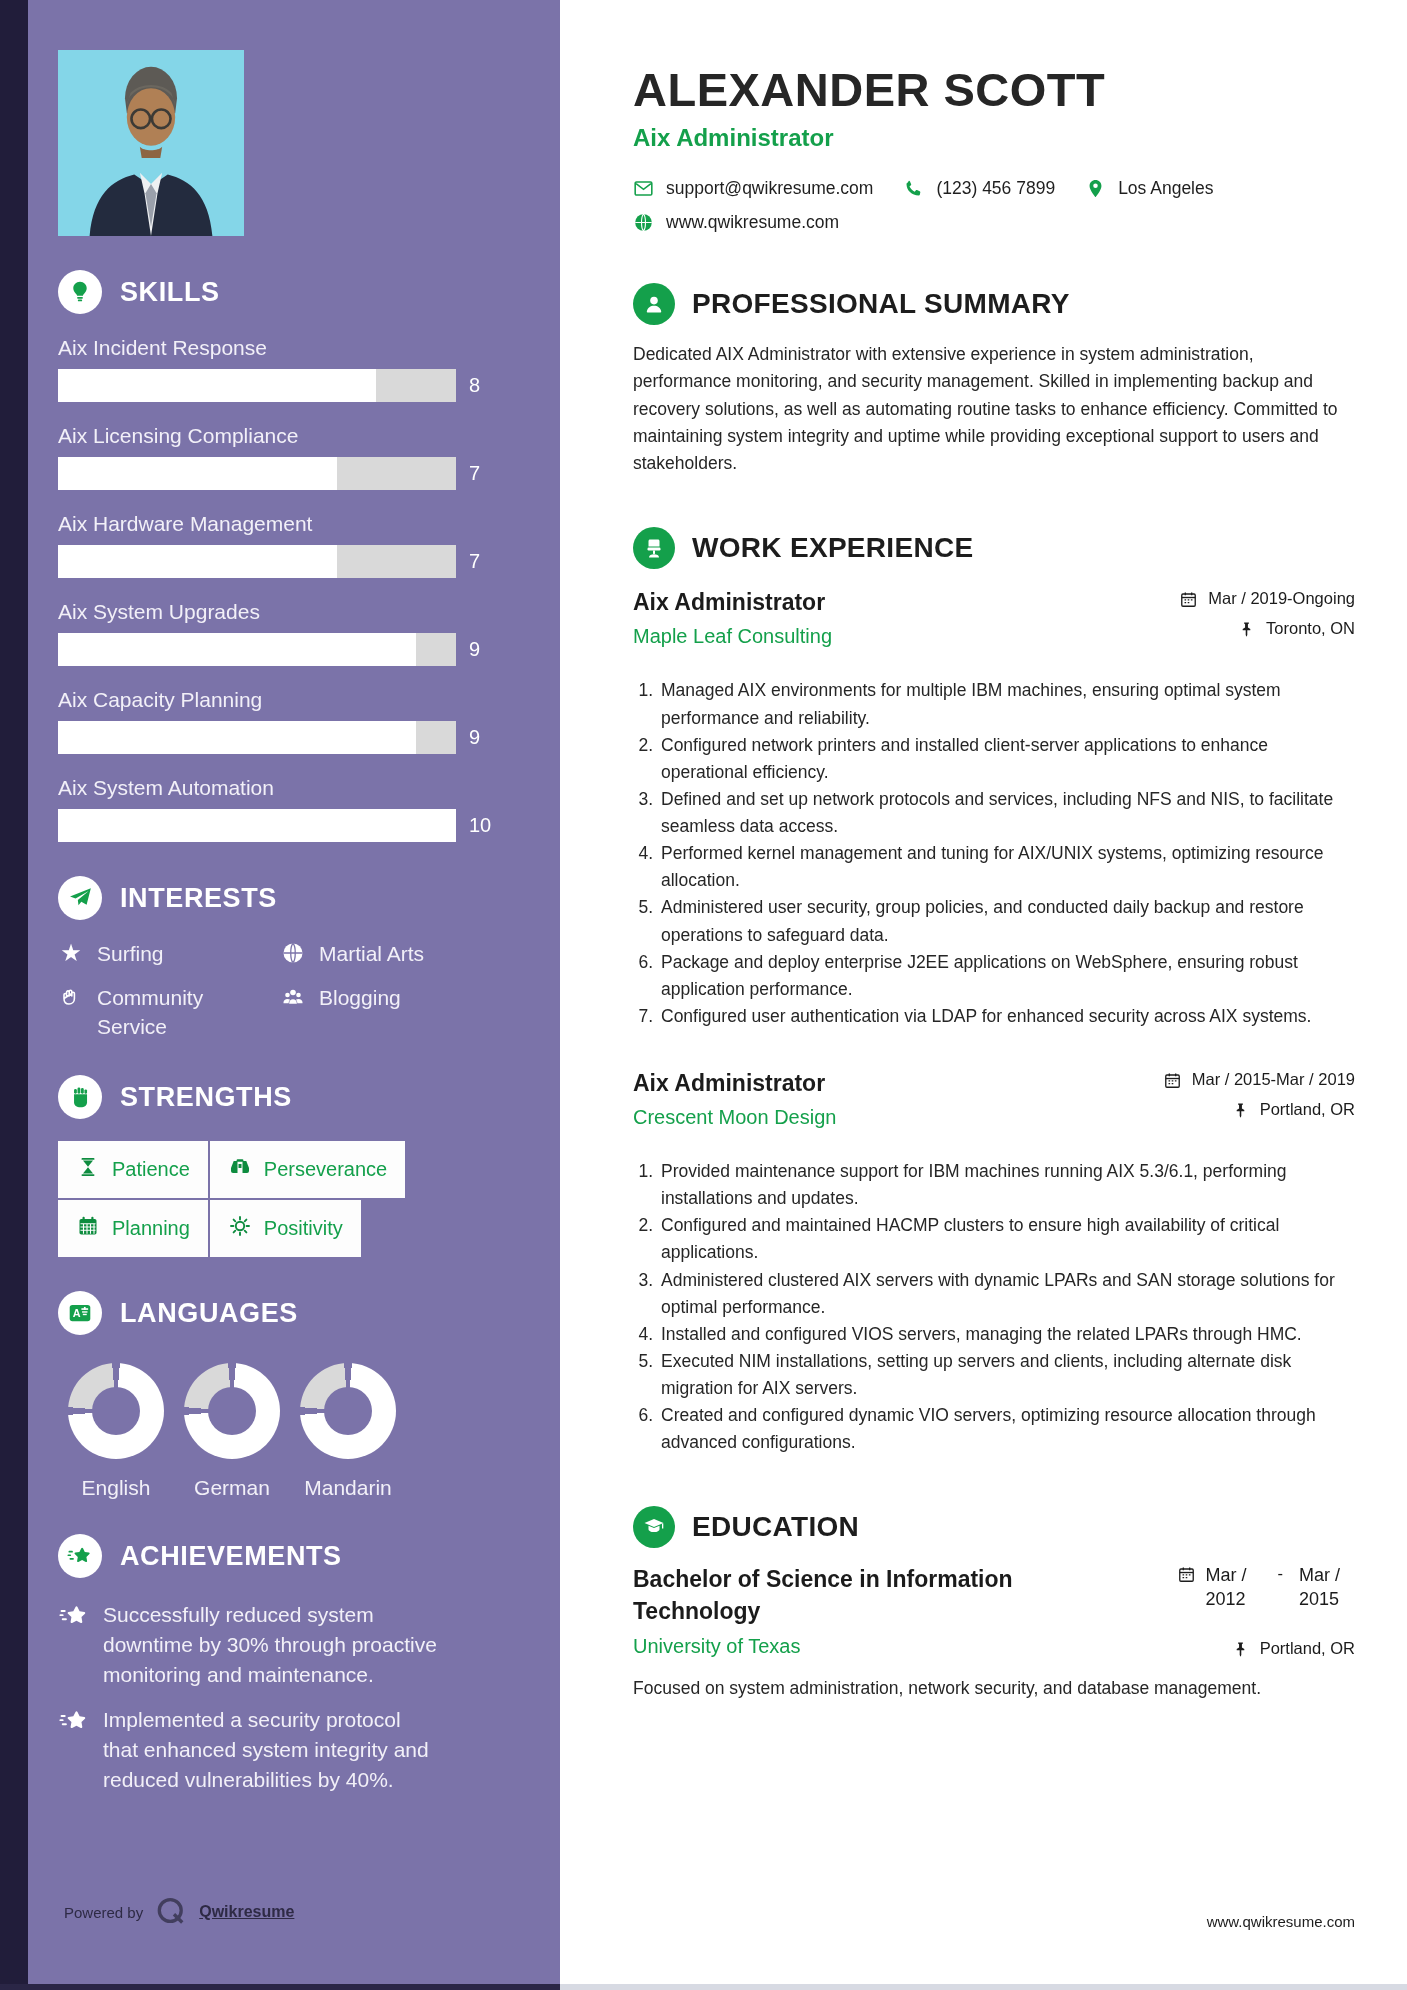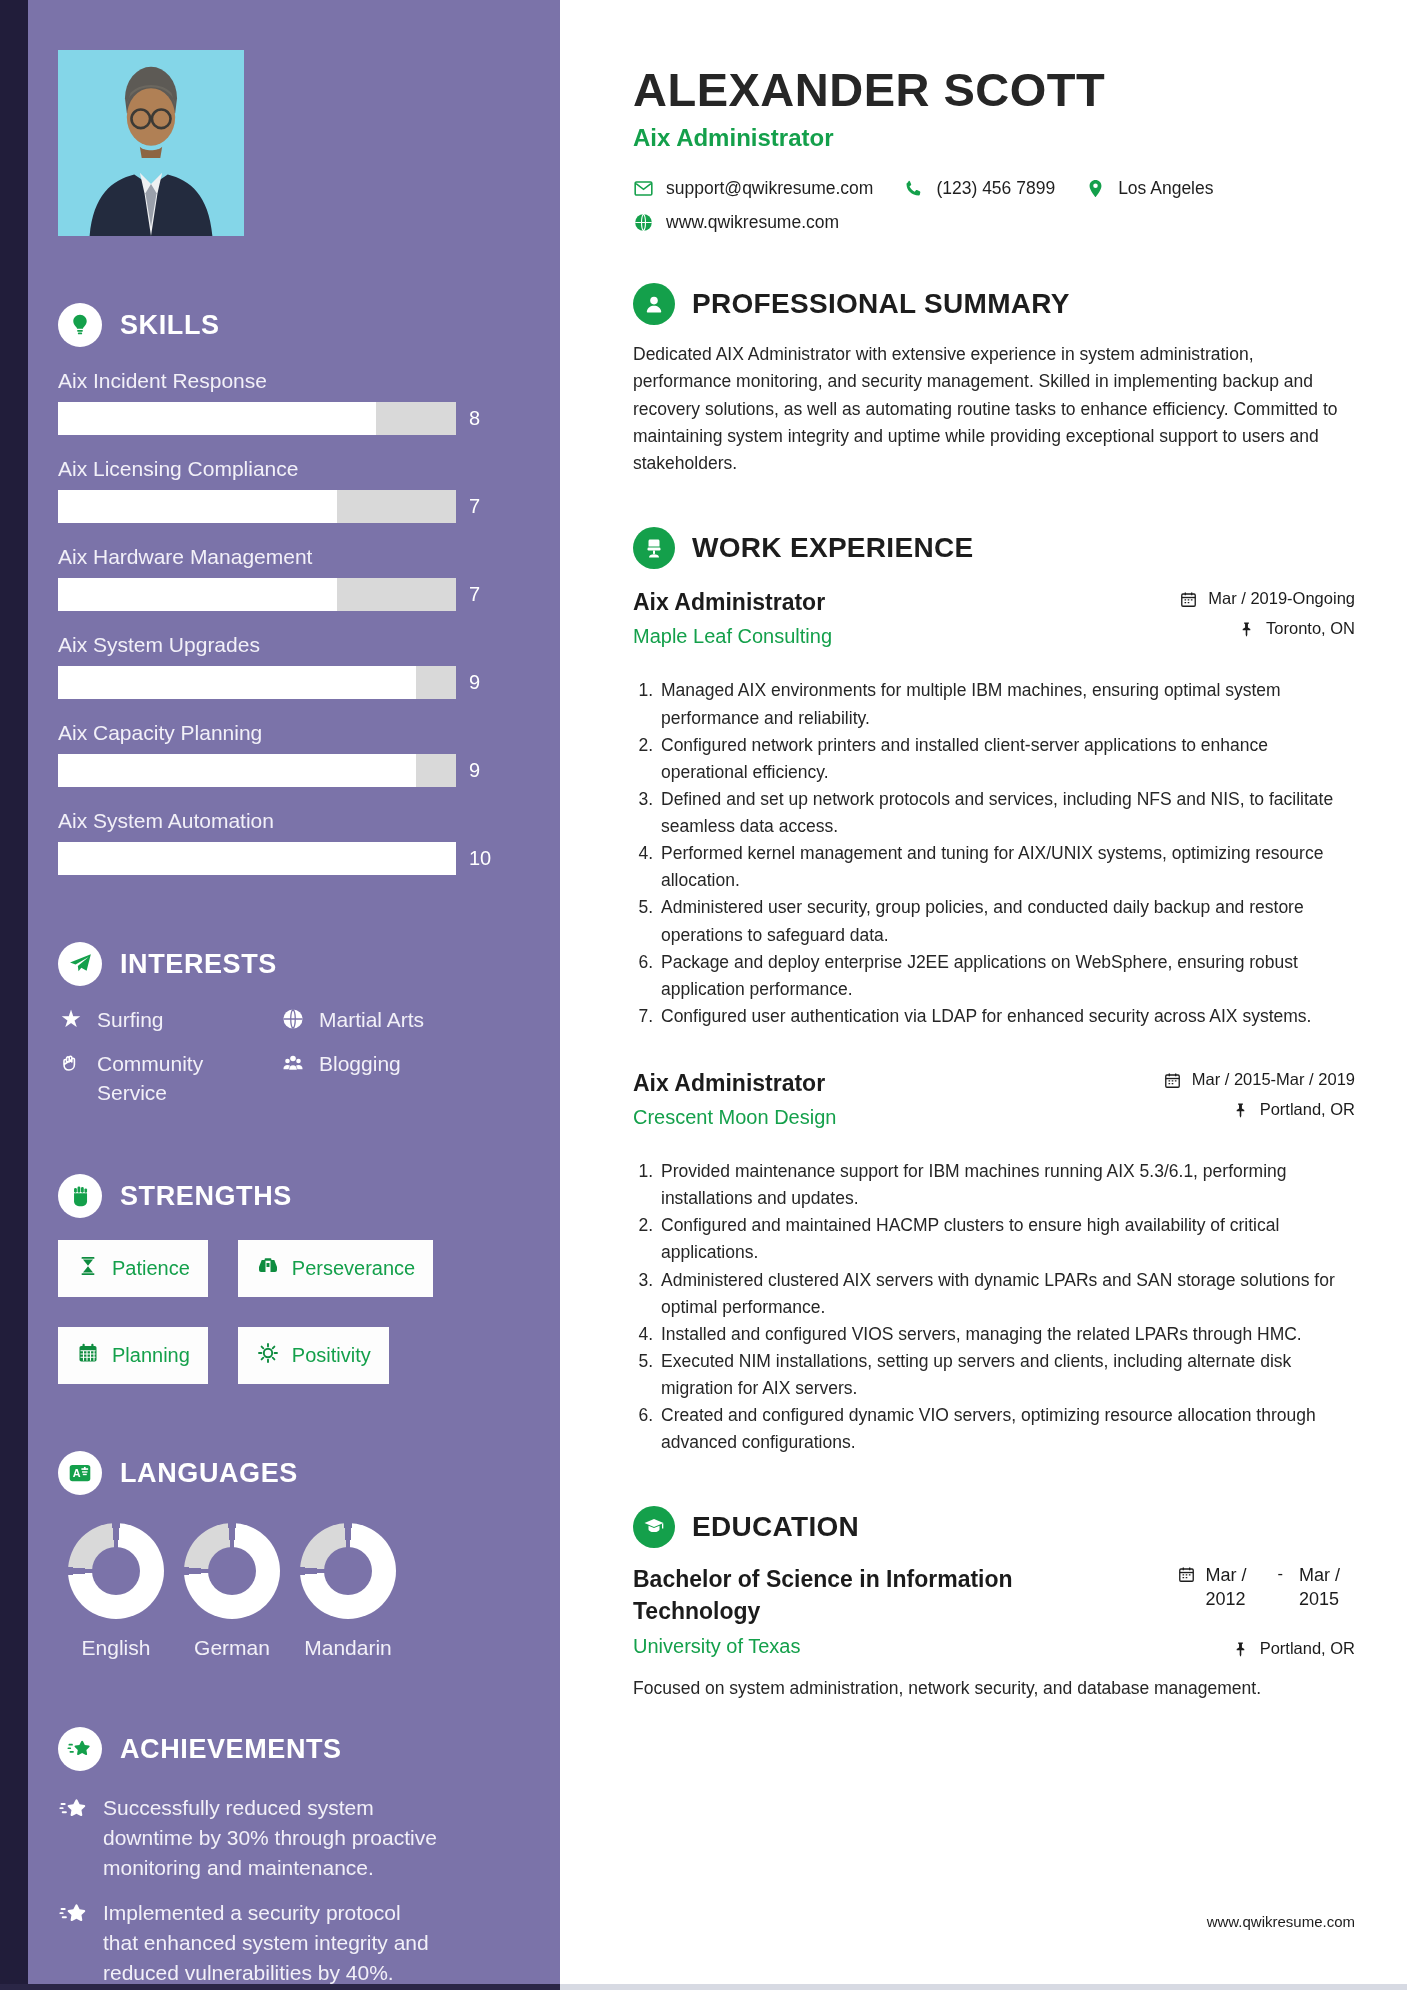--- a/index.html
+++ b/index.html
@@ -10,42 +10,42 @@
   
   .sidebar {
     width:560px; flex:0 0 560px; background:#7b73a9;
     border-left:28px solid #211d3a;
     padding:50px 56px 0 30px;
     display:flex; flex-direction:column; color:#fff;
   }
   .photo { width:186px; height:186px; background:#84d6e8; overflow:hidden; flex:0 0 auto; }
   .photo svg { display:block; width:100%; height:100%; }
 
-  .side-section { margin-top:67px; }
+  .side-section { margin-top:34px; }
   .side-head { display:flex; align-items:center; gap:18px; }
   .wcircle { width:44px; height:44px; border-radius:50%; background:#ffffff; display:flex; align-items:center; justify-content:center; flex:0 0 auto; }
   .wcircle svg { width:26px; height:26px; }
   .side-head h2 { font-size:27px; font-weight:bold; color:#ffffff; letter-spacing:.6px; }
 
   .skills-list { margin-top:10px; }
   .skill { margin-top:22px; }
   .skill-label { font-size:21px; color:#f2f0f8; margin-bottom:9px; }
   .skill-row { display:flex; align-items:center; gap:13px; }
   .bar { width:398px; height:33px; background:#d9d9d9; }
   .bar-fill { height:100%; background:#ffffff; }
   .skill-value { font-size:20px; color:#ffffff; min-width:28px; }
 
   .interests-grid { margin-top:20px; display:grid; grid-template-columns:222px auto; row-gap:16px; }
   .interest { display:flex; align-items:flex-start; gap:13px; font-size:21px; color:#f2f0f8; }
   .interest .iico { width:26px; height:26px; flex:0 0 auto; display:flex; align-items:center; justify-content:center; }
   .interest .iico svg { width:24px; height:24px; }
   .interest .star-char { font-size:24px; line-height:24px; color:#fff; }
   .interest .ilabel { max-width:136px; line-height:1.35; }
 
-  .strengths-wrap { margin-top:22px; display:flex; flex-wrap:wrap; gap:30px; max-width:440px; }
+  .strengths-wrap { margin-top:22px; display:flex; flex-wrap:wrap; gap:2px; max-width:440px; }
   .strength-box { background:#fdfdfd; display:inline-flex; align-items:center; gap:12px; padding:14px 18px; font-size:20px; color:#14a04b; }
   .strength-box svg { width:24px; height:24px; flex:0 0 auto; }
 
   .langs-row { margin-top:28px; display:flex; }
   .lang { width:116px; display:flex; flex-direction:column; align-items:center; }
   .donut { width:96px; height:96px; border-radius:50%; position:relative; }
   .donut::after { content:""; position:absolute; inset:25%; background:#7b73a9; border-radius:50%; }
   .lang-name { margin-top:17px; font-size:21px; color:#f2f0f8; text-align:center; }
 
   .ach-list { margin-top:22px; }

